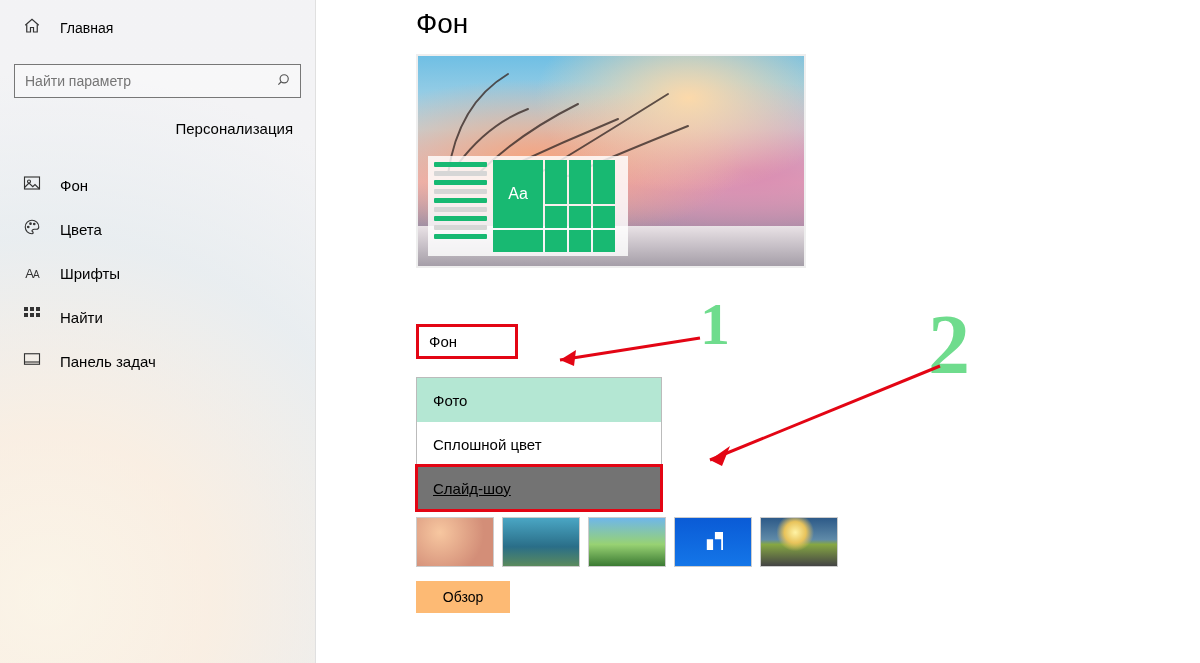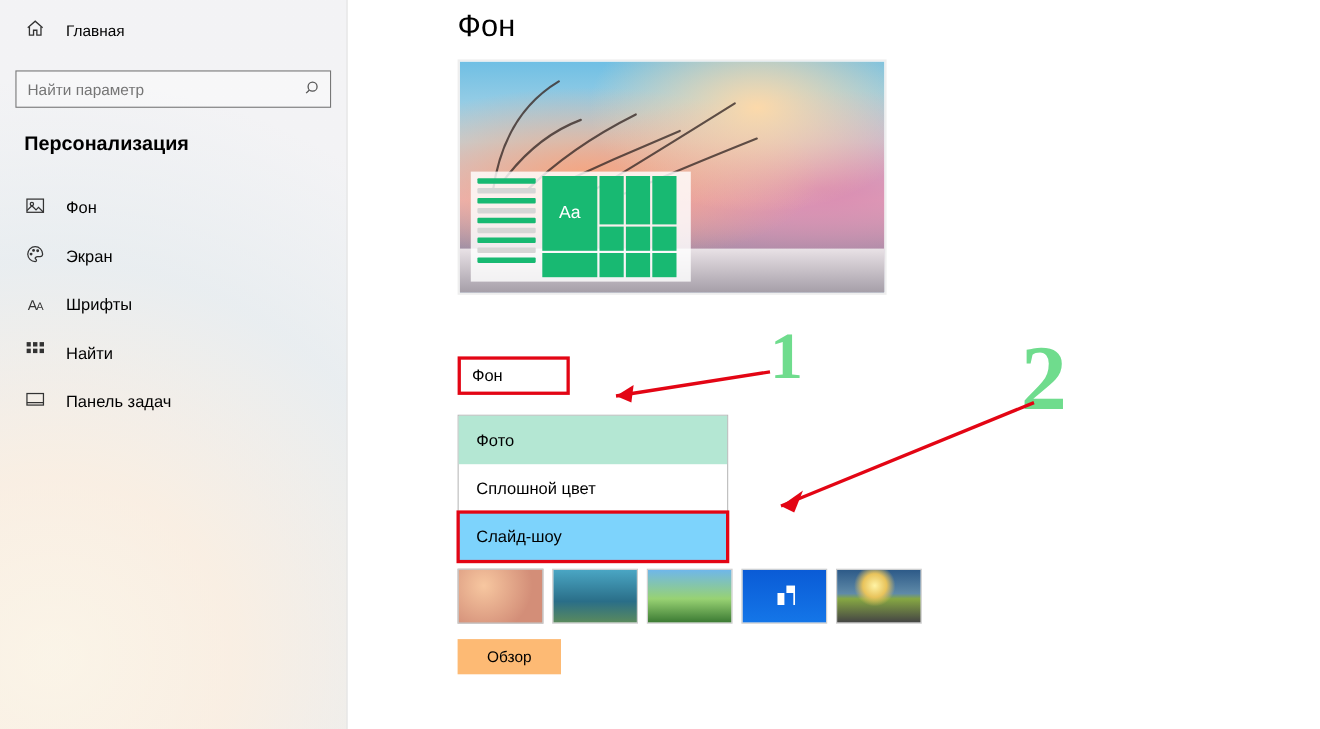--- a/index.html
+++ b/index.html
@@ -49,22 +49,23 @@
     flex: 1;
     border: none;
     background: transparent;
     outline: none;
     font-size: 14px;
     color: #555;
   }
   .search-box .icon { font-size: 14px; color: #555; transform: scaleX(-1); }
   .side-section-title {
     padding: 14px 22px 8px 22px;
-    font-weight: 700;
-    font-size: 18px;
+    font-weight: 400;
+    font-size: 15px;
+    text-align: right;
   }
   .side-items { padding-top: 18px; }
   .side-items .side-row { height: 44px; font-size: 15px; }
 
   
   .main {
     position: absolute;
     left: 380px; top: 0;
     right: 0; bottom: 0;
     padding: 8px 0 0 36px;
@@ -136,21 +137,21 @@
     background: #fff;
   }
   .dropdown .opt {
     height: 44px;
     display: flex;
     align-items: center;
     padding-left: 16px;
     font-size: 15px;
   }
   .dropdown .opt.selected { background: #b4e7d3; }
-  .dropdown .opt.hover { background: #7dd3fc; }
+  .dropdown .opt.hover { background: #737373; text-decoration: underline; }
   .opt-outline {
     position: relative;
     outline: 3px solid #e30514;
     outline-offset: -1px;
   }
 
   .thumbs { display: flex; gap: 8px; margin-top: 6px; }
   .thumb {
     width: 78px; height: 50px;
     border: 1px solid #ccc;
@@ -220,21 +221,21 @@
     </div>
     <div class="side-row">
       <span class="icon">
         <svg width="18" height="18" viewBox="0 0 24 24" fill="none" stroke="#333" stroke-width="1.5">
             <path d="M12 3a9 9 0 1 0 0 18c2 0 2-2 .5-3S13 15 15 15h3a3 3 0 0 0 3-3 9 9 0 0 0-9-9z"></path>
             <circle cx="7" cy="12" r="1" fill="#333"></circle>
             <circle cx="10" cy="7.5" r="1" fill="#333"></circle>
             <circle cx="15" cy="8" r="1" fill="#333"></circle>
           </svg>
       </span>
-      <span>Экран</span>
+      <span>Цвета</span>
     </div>
     <div class="side-row">
       <span class="icon" style="font-size:13px;letter-spacing:-1px;">A<span style="font-size:10px;">A</span></span>
       <span>Шрифты</span>
     </div>
     <div class="side-row">
       <span class="icon">
         <svg width="16" height="16" viewBox="0 0 16 16">
             <rect x="0" y="0" width="4" height="4" fill="#333"></rect>
             <rect x="6" y="0" width="4" height="4" fill="#333"></rect>

